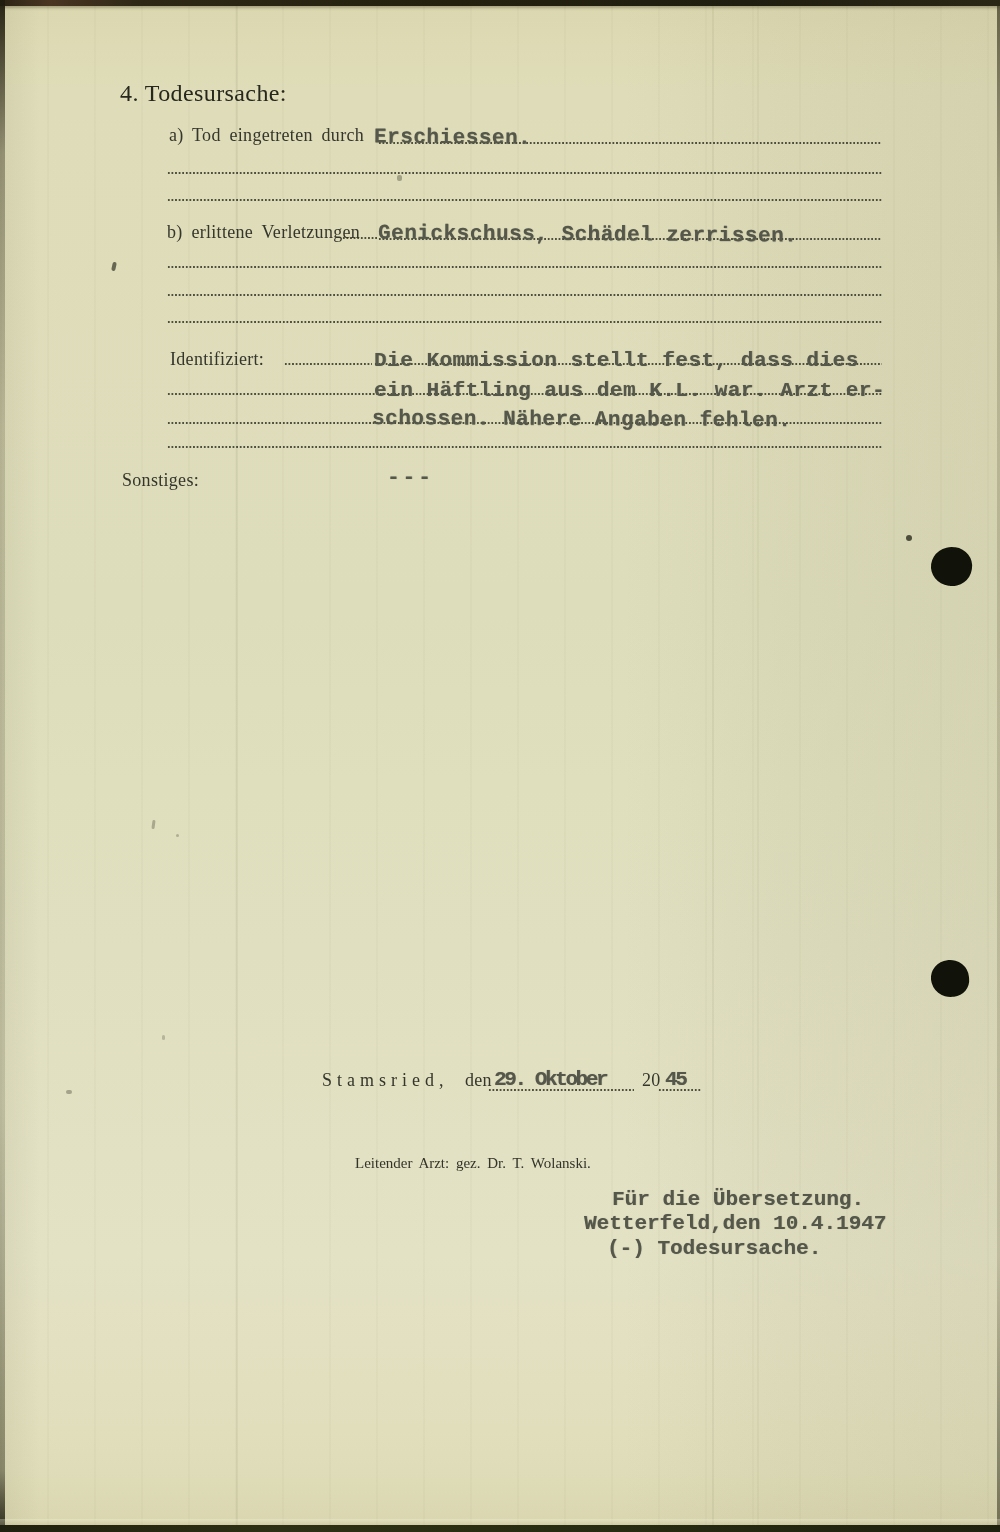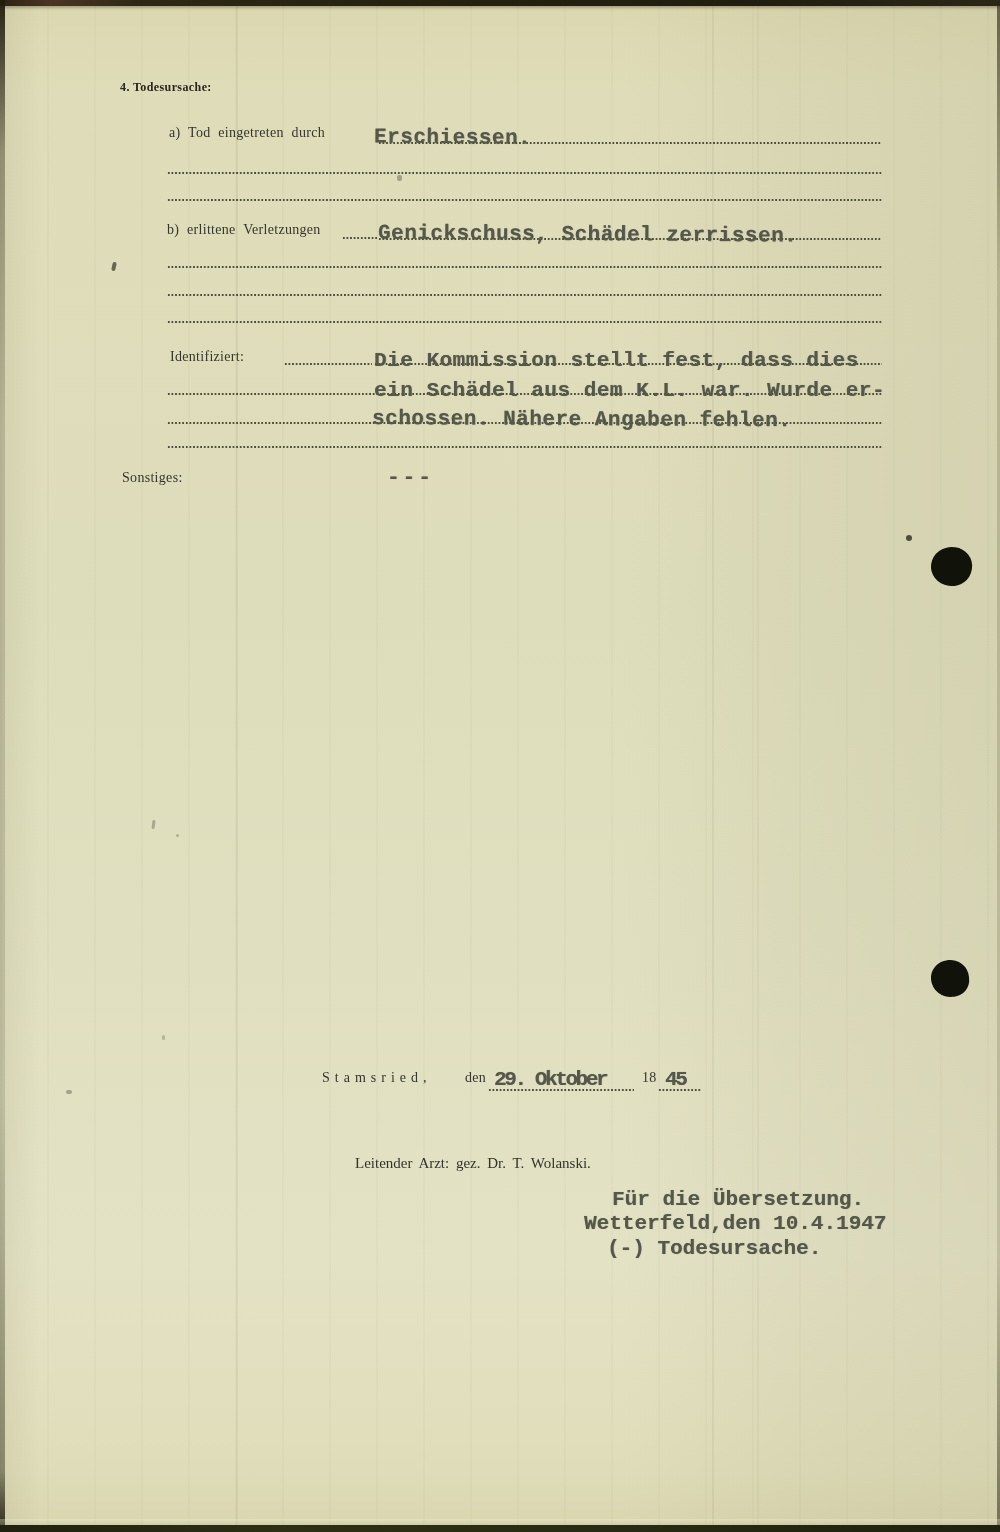--- a/index.html
+++ b/index.html
@@ -28,22 +28,22 @@
     background:linear-gradient(180deg,rgba(42,38,20,0.65),rgba(74,70,42,0.22) 18%,rgba(74,70,42,0.18) 82%,rgba(36,34,18,0.55));}
   #edge-bottom{position:absolute;left:0;bottom:0;width:1000px;height:7px;
     background:linear-gradient(90deg,#20210f,#2d3014 28%,#272b11 62%,#1e220f);}
   #fold-bottom{position:absolute;left:0;bottom:7px;width:1000px;height:6px;
     background:linear-gradient(180deg,rgba(250,248,226,0.30),rgba(185,182,142,0.30));}
   .streak{position:absolute;top:0;bottom:0;width:2px;background:rgba(92,90,58,0.07);}
   .speck{position:absolute;background:rgba(52,52,40,0.70);border-radius:2px;}
 
   
   .print{color:#35362c;}
-  .lbl{position:absolute;font-size:14px;word-spacing:4px;letter-spacing:0.3px;white-space:nowrap;}
-  #sec-title{position:absolute;left:120px;top:80px;font-size:12px;font-weight:bold;color:#26271d;letter-spacing:0.4px;white-space:nowrap;}
+  .lbl{position:absolute;font-size:18px;word-spacing:4px;letter-spacing:0.3px;white-space:nowrap;}
+  #sec-title{position:absolute;left:120px;top:80px;font-size:24px;font-weight:normal;color:#26271d;letter-spacing:0.4px;white-space:nowrap;}
   .typed{
     position:absolute;white-space:nowrap;
     font-family:"Liberation Mono","DejaVu Sans Mono",monospace;
     font-weight:bold;font-size:21px;letter-spacing:0.5px;
     color:#54574a;text-shadow:0.4px 0.4px 0.7px rgba(72,75,60,0.55);
   }
   .typed-tight{letter-spacing:-2.4px;}
   .typed-norm{letter-spacing:0;}
   .dotline{position:absolute;height:2px;background-image:radial-gradient(circle,rgba(52,54,40,0.85) 0.8px,rgba(0,0,0,0) 1.1px);background-size:3.6px 2px;background-repeat:repeat-x;}
   .blot{position:absolute;background:#11130a;}
@@ -118,21 +118,21 @@
   <div id="typed-b" class="typed">Genickschuss, Schädel zerrissen.</div>
   <div id="line-b2" class="dotline"></div>
   <div id="line-b3" class="dotline"></div>
   <div id="line-b4" class="dotline"></div>
 
   <div id="ident-label" class="lbl print">Identifiziert:</div>
   <div id="line-i0" class="dotline"></div>
   <div id="line-i1" class="dotline"></div>
   <div id="typed-i1" class="typed">Die Kommission stellt fest, dass dies</div>
   <div id="line-i2" class="dotline"></div>
-  <div id="typed-i2" class="typed">ein Schädel aus dem K.L. war. Wurde er-</div>
+  <div id="typed-i2" class="typed">ein Häftling aus dem K.L. war. Arzt er-</div>
   <div id="line-i3" class="dotline"></div>
   <div id="typed-i3" class="typed">schossen. Nähere Angaben fehlen.</div>
   <div id="line-i4" class="dotline"></div>
 
   <div id="sonst-label" class="lbl print">Sonstiges:</div>
   <div id="typed-dashes" class="typed">---</div>
 
   <div id="dot-1"></div>
   <div id="blot-1" class="blot"></div>
   <div id="blot-2" class="blot"></div>
@@ -141,21 +141,21 @@
   <div class="speck" style="left:397px;top:175px;width:5px;height:6px;opacity:0.5;"></div>
   <div class="speck" style="left:152px;top:820px;width:3px;height:9px;transform:rotate(8deg);opacity:0.45;"></div>
   <div class="speck" style="left:176px;top:834px;width:3px;height:3px;opacity:0.4;"></div>
   <div class="speck" style="left:66px;top:1090px;width:6px;height:4px;opacity:0.5;"></div>
   <div class="speck" style="left:162px;top:1035px;width:3px;height:5px;opacity:0.35;"></div>
 
   <div id="date-place" class="lbl print">Stamsried,</div>
   <div id="date-den" class="lbl print">den</div>
   <div id="line-d1" class="dotline"></div>
   <div id="typed-date" class="typed typed-tight">29. Oktober</div>
-  <div id="date-year" class="lbl print">18</div>
+  <div id="date-year" class="lbl print">20</div>
   <div id="line-d2" class="dotline"></div>
   <div id="typed-year" class="typed typed-tight">45</div>
 
   <div id="doctor" class="print">Leitender Arzt: gez. Dr. T. Wolanski.</div>
 
   <div id="typed-t1" class="typed typed-norm">Für die Übersetzung.</div>
   <div id="typed-t2" class="typed typed-norm">Wetterfeld,den 10.4.1947</div>
   <div id="typed-t3" class="typed typed-norm">(-) Todesursache.</div>
 
   <div id="edge-top"></div>

